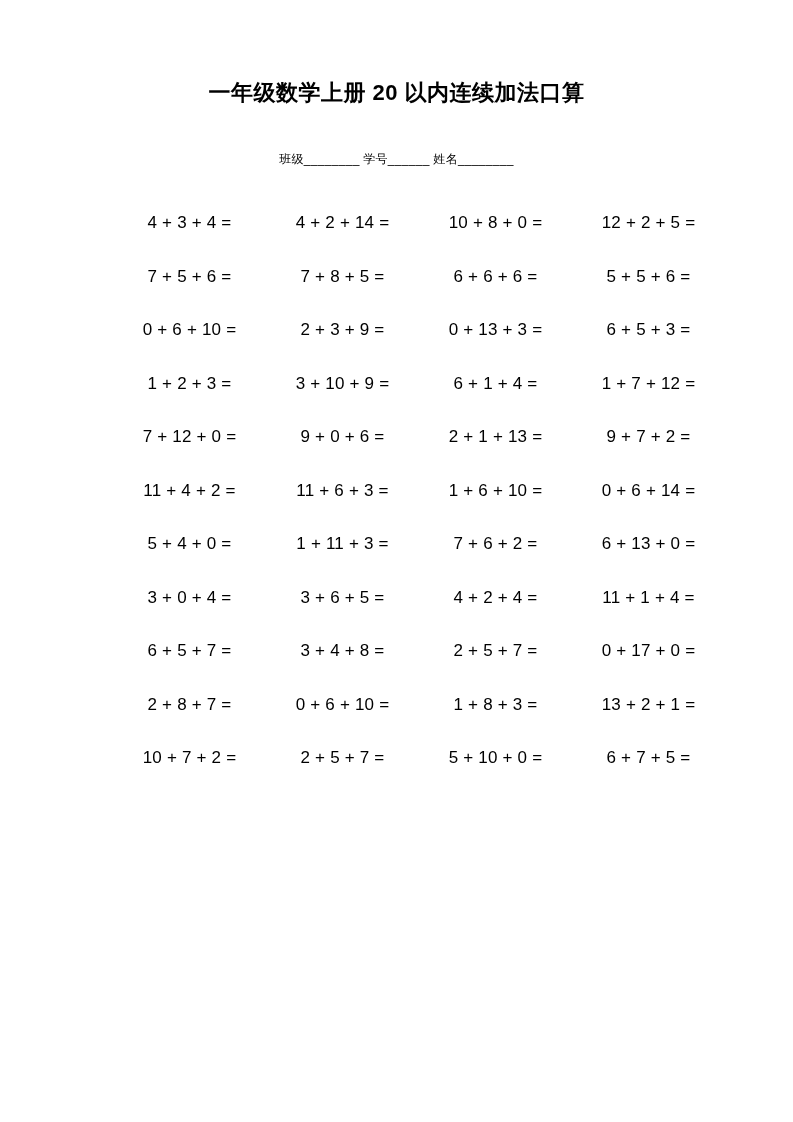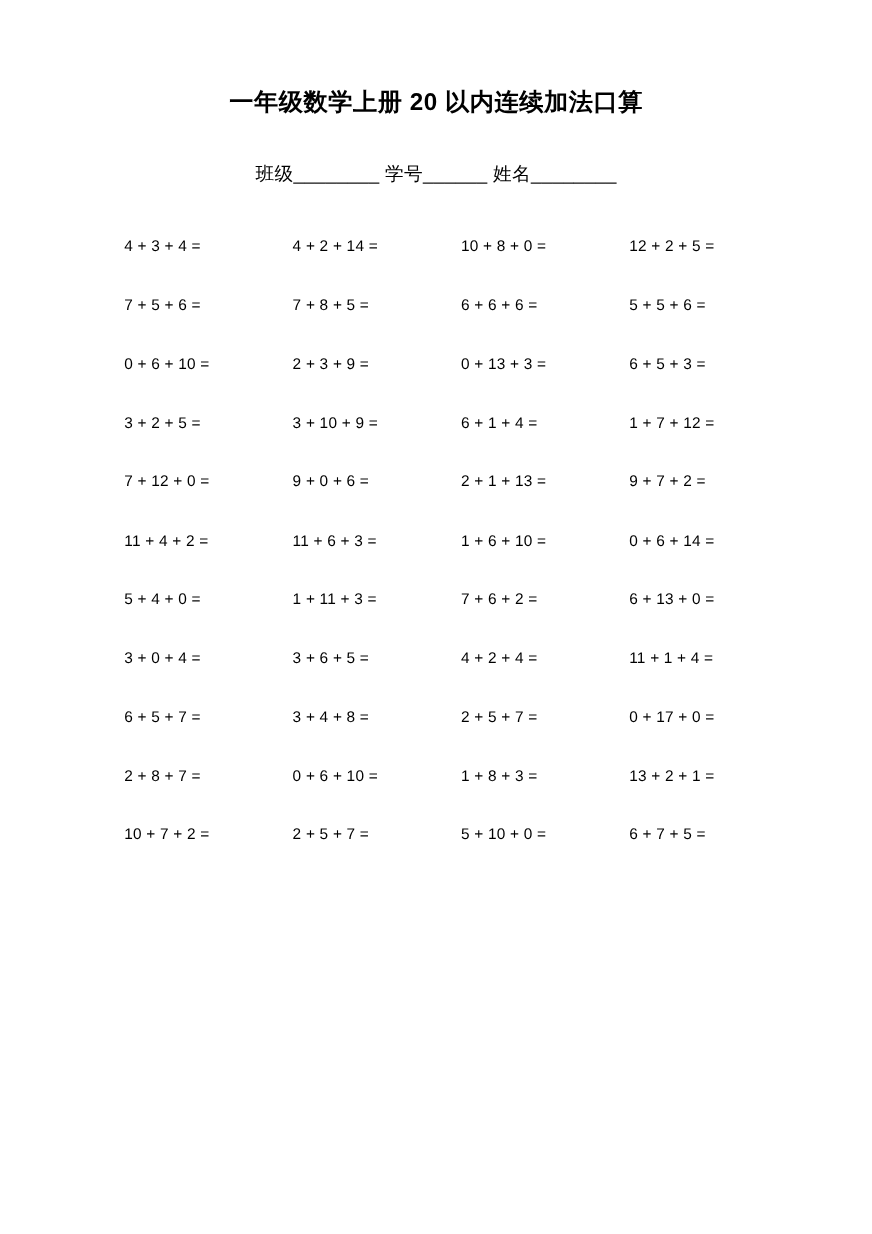--- a/index.html
+++ b/index.html
@@ -40,21 +40,21 @@
     white-space: pre;
   }
 
   
   .info-line {
     position: absolute;
     left: 0;
     top: 146px;
     width: 793px;
     text-align: center;
-    font-size: 17px;
+    font-size: 12px;
     font-weight: normal;
     line-height: 26px;
     white-space: pre;
     letter-spacing: 0.3px;
   }
 
   
   .problem-grid {
     position: absolute;
     left: 113px;
@@ -62,25 +62,25 @@
     width: 580px;
   }
   .problem-row {
     display: flex;
     height: 53.5px;
     align-items: flex-start;
   }
   .problem-cell {
     width: 153px;
     flex: 0 0 153px;
-    font-size: 14px;
+    font-size: 17px;
     line-height: 20px;
     letter-spacing: 0.2px;
     white-space: pre;
-    text-align: left;
+    text-align: center;
   }
 </style>
 </head>
 <body>
 
 <div class="page">
 
   <div class="worksheet-title">一年级数学上册 20 以内连续加法口算</div>
 
   <div class="info-line">班级________ 学号______ 姓名________</div>
@@ -98,21 +98,21 @@
         <div class="problem-cell">6 + 6 + 6 =</div>
         <div class="problem-cell">5 + 5 + 6 =</div>
       </div>
       <div class="problem-row">
         <div class="problem-cell">0 + 6 + 10 =</div>
         <div class="problem-cell">2 + 3 + 9 =</div>
         <div class="problem-cell">0 + 13 + 3 =</div>
         <div class="problem-cell">6 + 5 + 3 =</div>
       </div>
       <div class="problem-row">
-        <div class="problem-cell">3 + 2 + 5 =</div>
+        <div class="problem-cell">1 + 2 + 3 =</div>
         <div class="problem-cell">3 + 10 + 9 =</div>
         <div class="problem-cell">6 + 1 + 4 =</div>
         <div class="problem-cell">1 + 7 + 12 =</div>
       </div>
       <div class="problem-row">
         <div class="problem-cell">7 + 12 + 0 =</div>
         <div class="problem-cell">9 + 0 + 6 =</div>
         <div class="problem-cell">2 + 1 + 13 =</div>
         <div class="problem-cell">9 + 7 + 2 =</div>
       </div>

